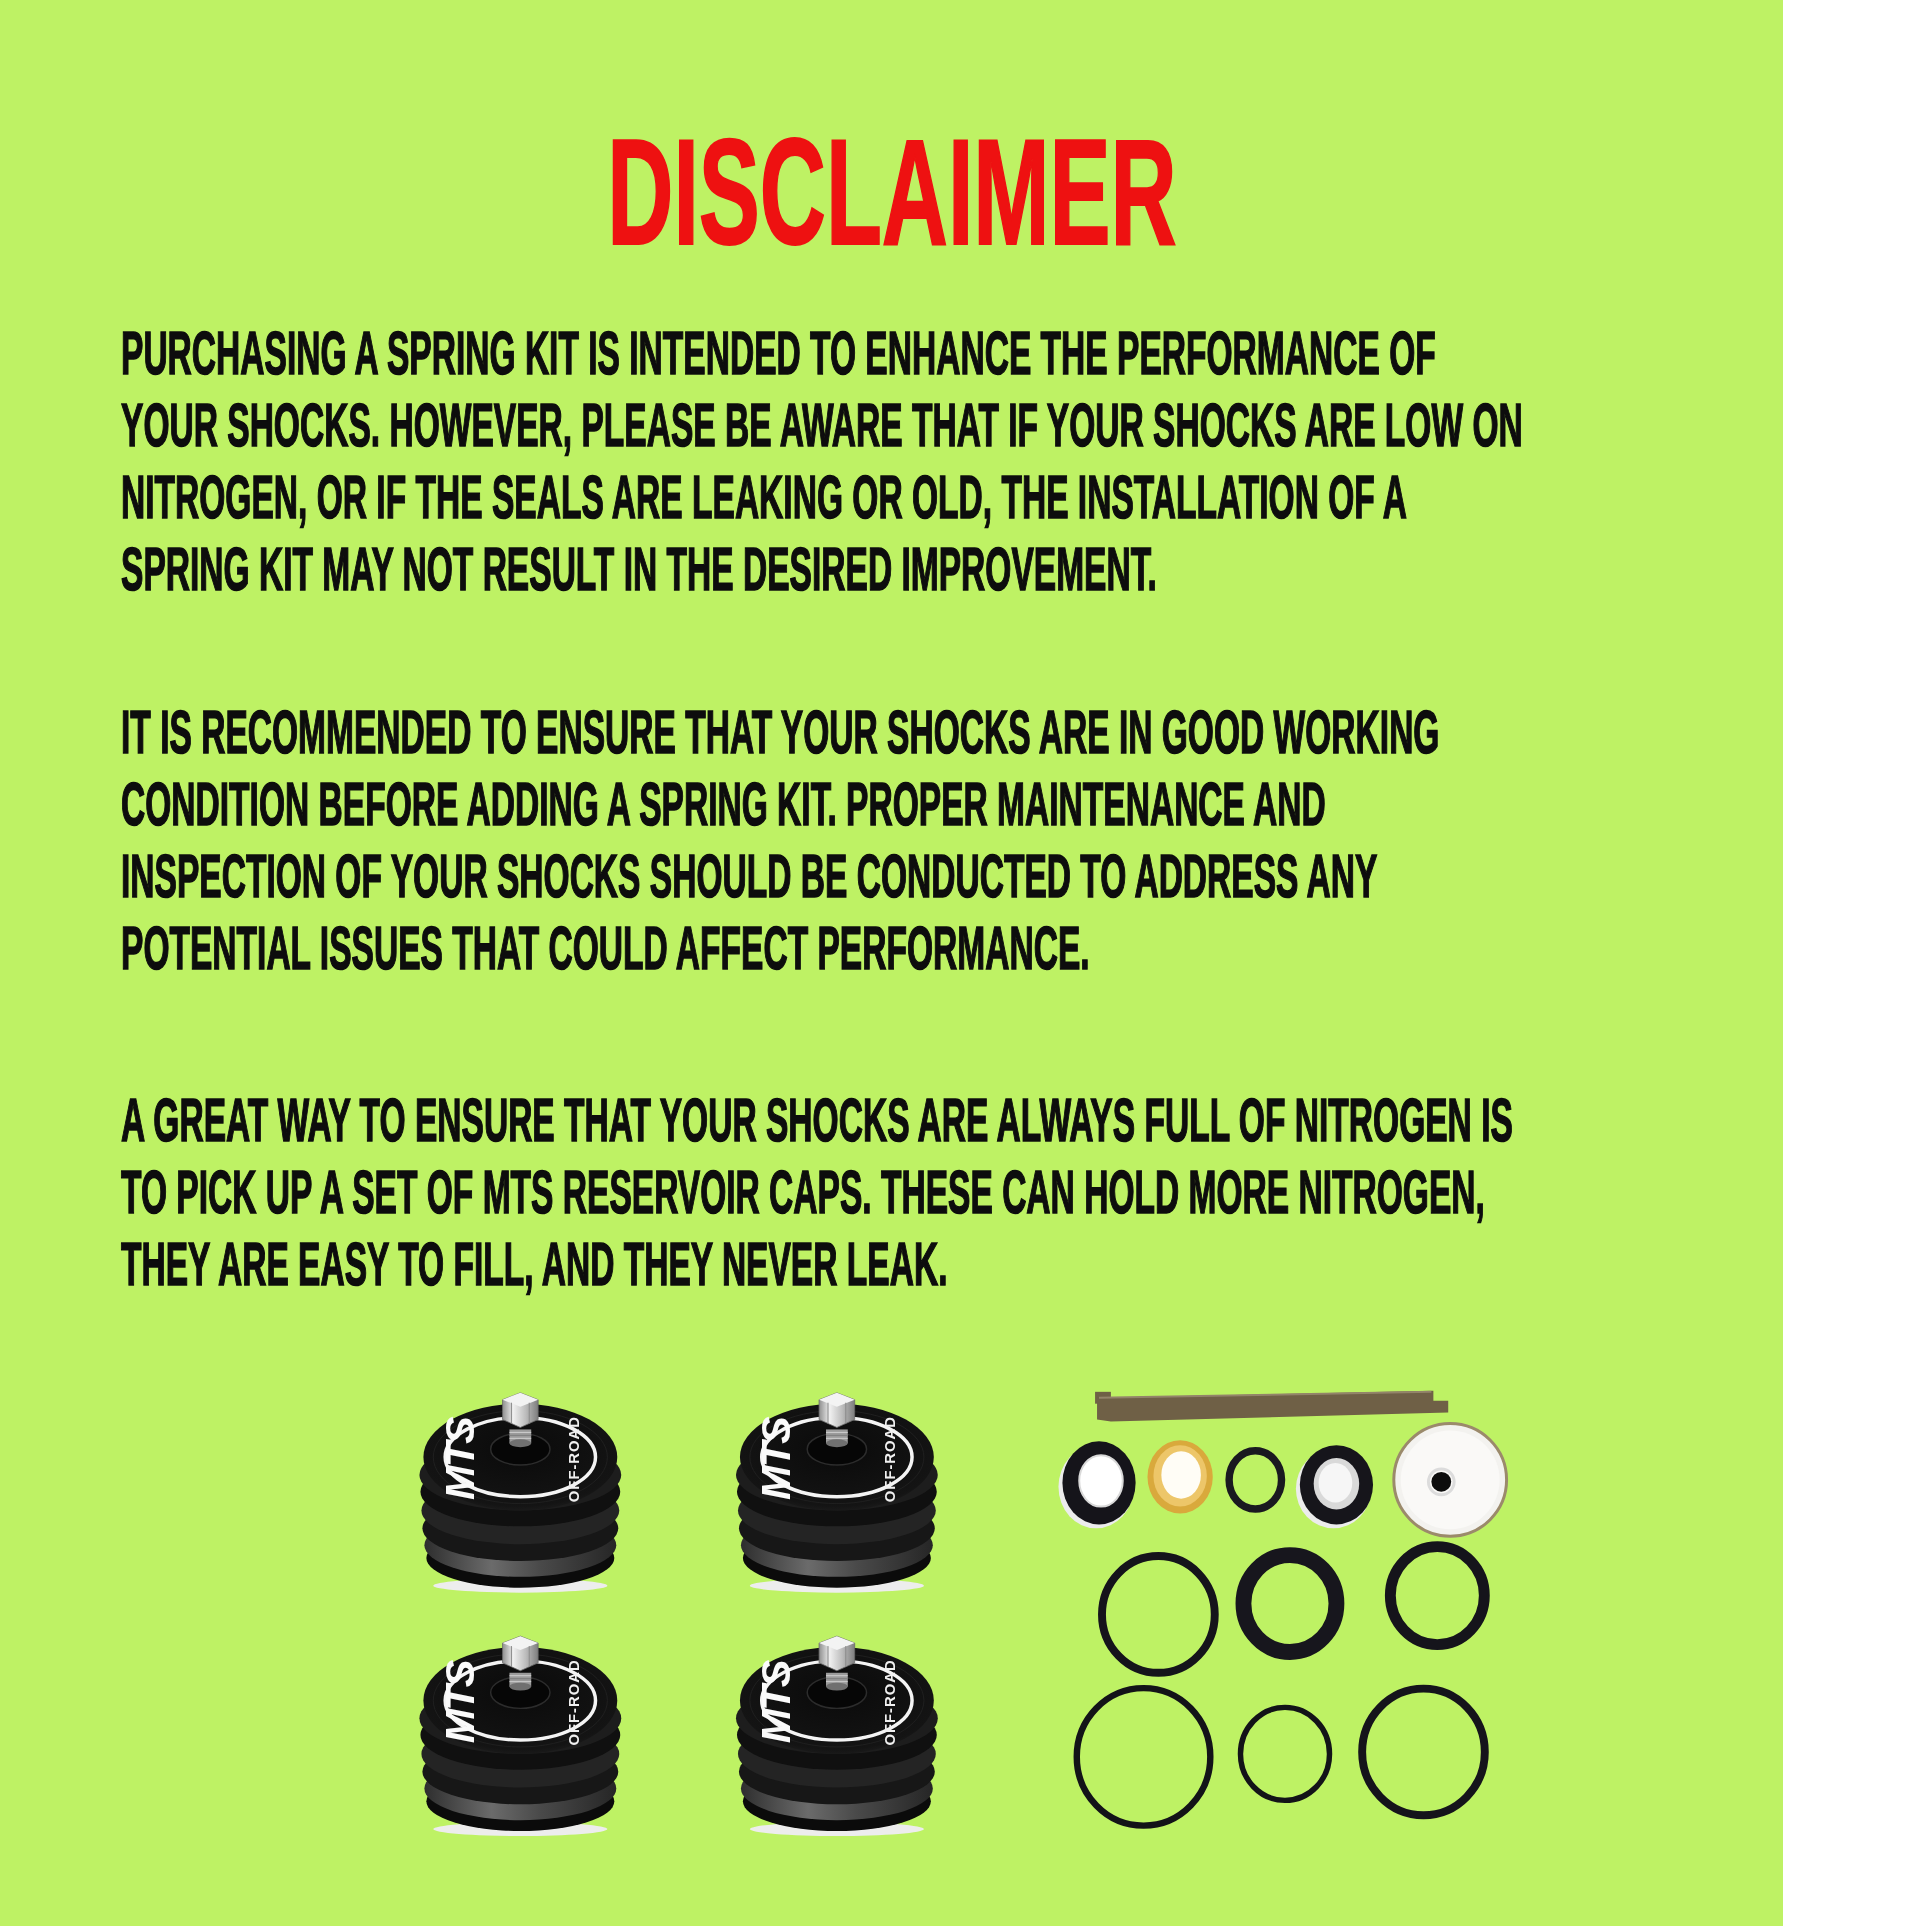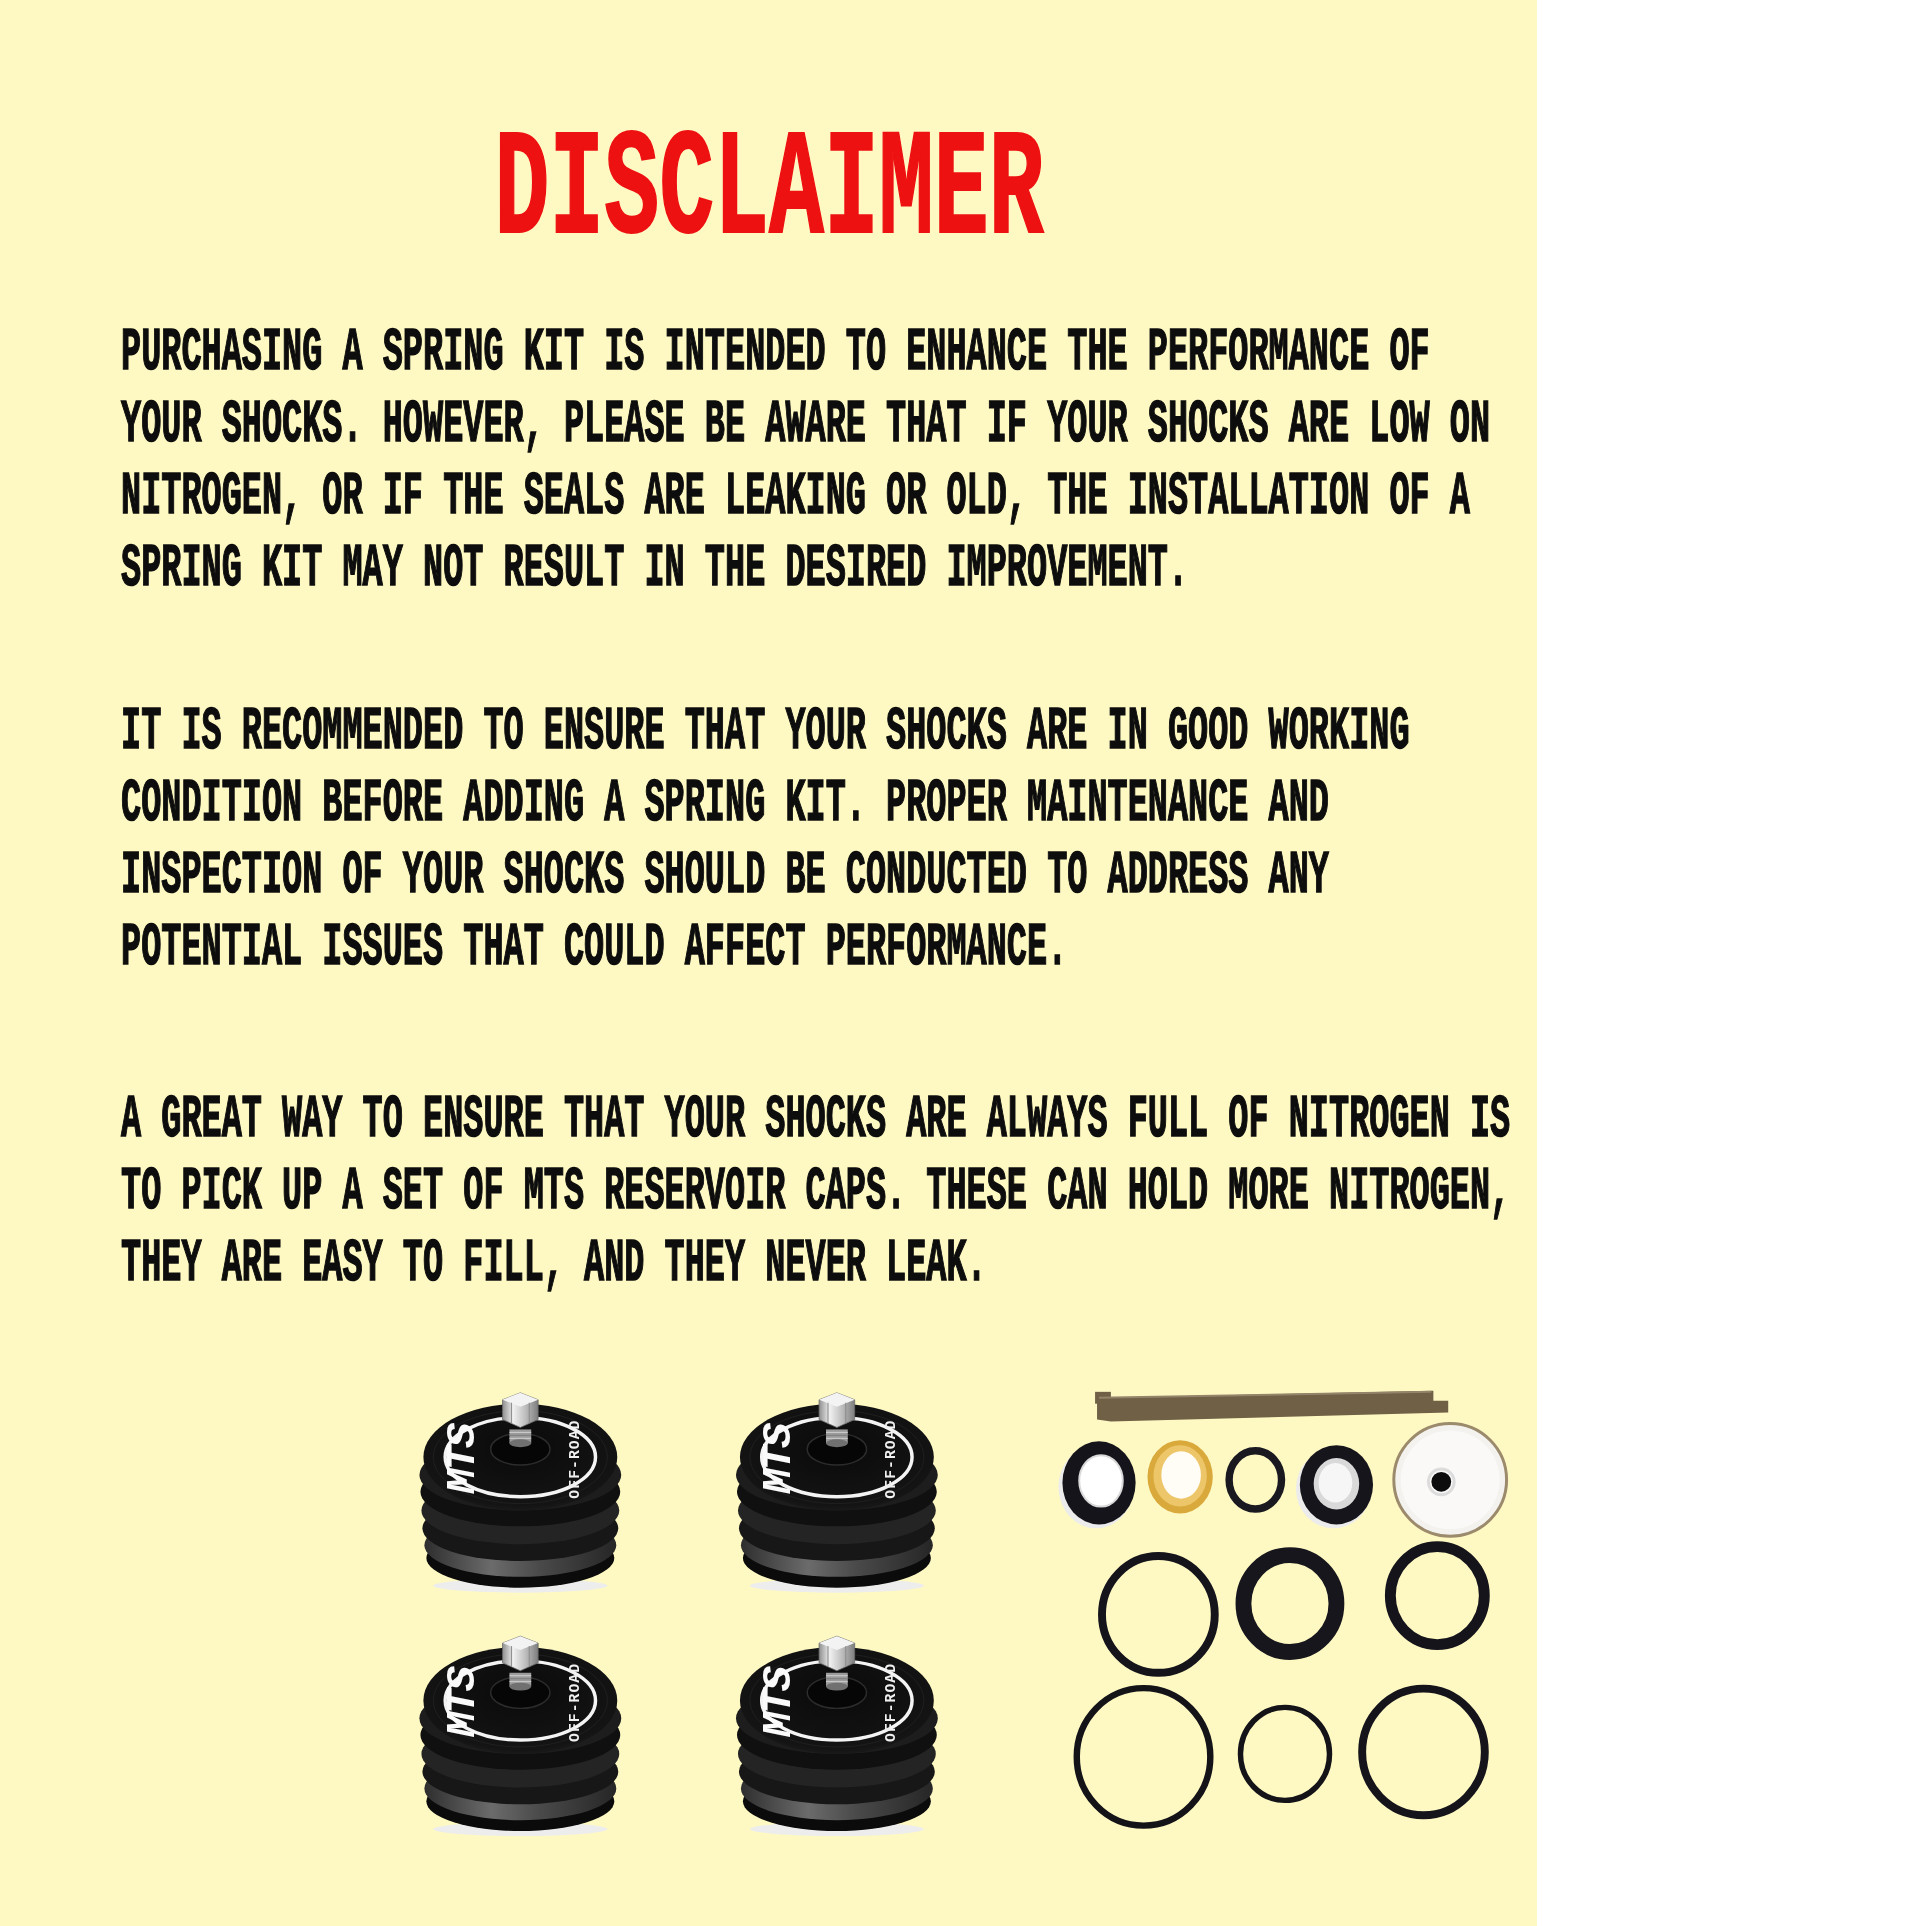--- a/index.html
+++ b/index.html
@@ -1,18 +1,18 @@
 <!DOCTYPE html>
 <html><head>
 <meta charset="utf-8">
 <style>
   html,body{margin:0;padding:0;background:#fff;}
   .page{
-    position:relative;width:1537px;height:1927px;background:#fef9c3;overflow:hidden;
-    font-family:Liberation Mono, monospace;
+    position:relative;width:1783px;height:1927px;background:#bef264;overflow:hidden;
+    font-family:Liberation Sans, sans-serif;
   }
   .title{
     position:absolute;top:117px;left:50%;margin:0;
     font-size:150px;line-height:150px;font-weight:bold;white-space:nowrap;
     transform:translateX(-50%) scaleX(0.61);transform-origin:center top;
     -webkit-text-stroke:2px currentColor;
   }
   .para{position:absolute;left:121px;}
   .line{
     height:72px;line-height:72px;font-size:61px;font-weight:bold;white-space:nowrap;

